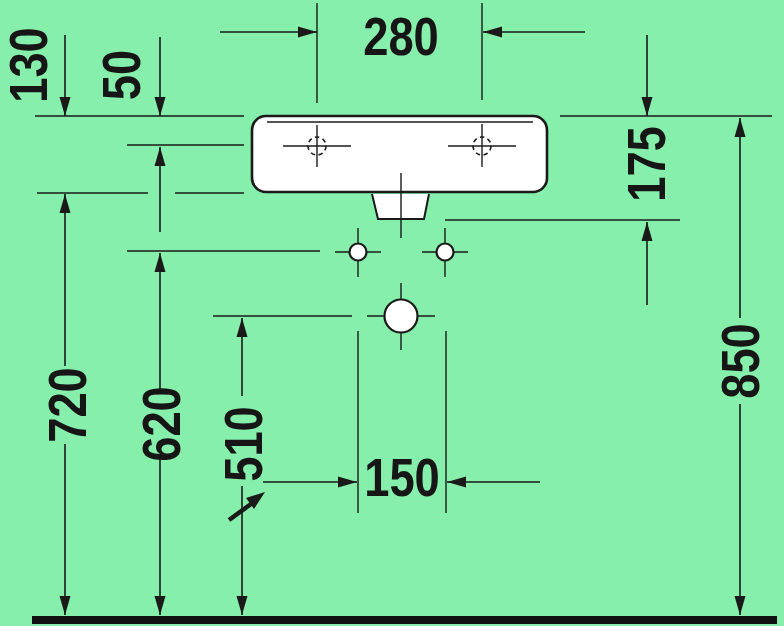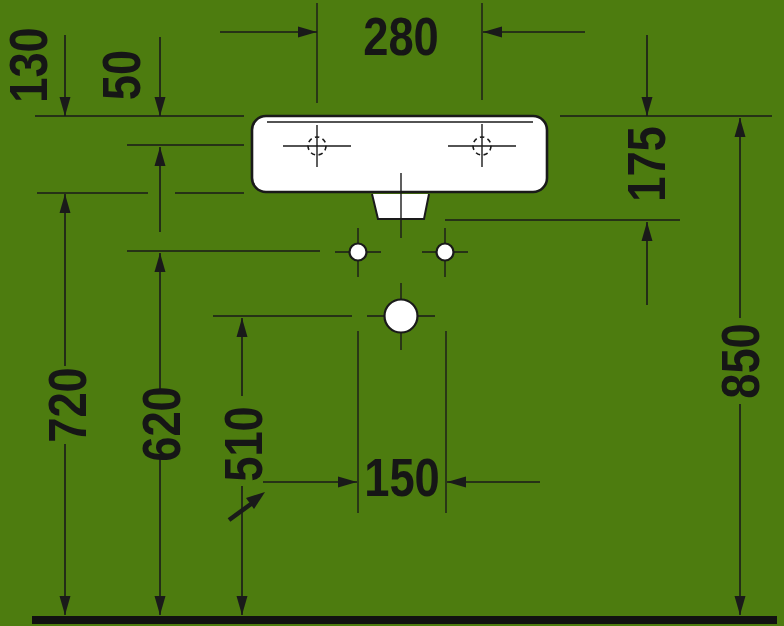--- a/index.html
+++ b/index.html
@@ -1,19 +1,19 @@
 <!DOCTYPE html>
 <html><head>
 <meta charset="utf-8">
 <style>
   html,body { margin:0; padding:0; background:#ffffff; }
   .drawing {
     position:relative;
     width:784px; height:626px;
-    background:#4d7c0f;
+    background:#86efac;
     overflow:hidden;
   }
   svg { display:block; }
   svg text {
     font-family:"Liberation Sans", sans-serif;
     font-weight:bold;
     font-size:54px;
     fill:#161616;
   }
   .ln   { stroke:#1a1a1a; stroke-width:1.4; fill:none; }

